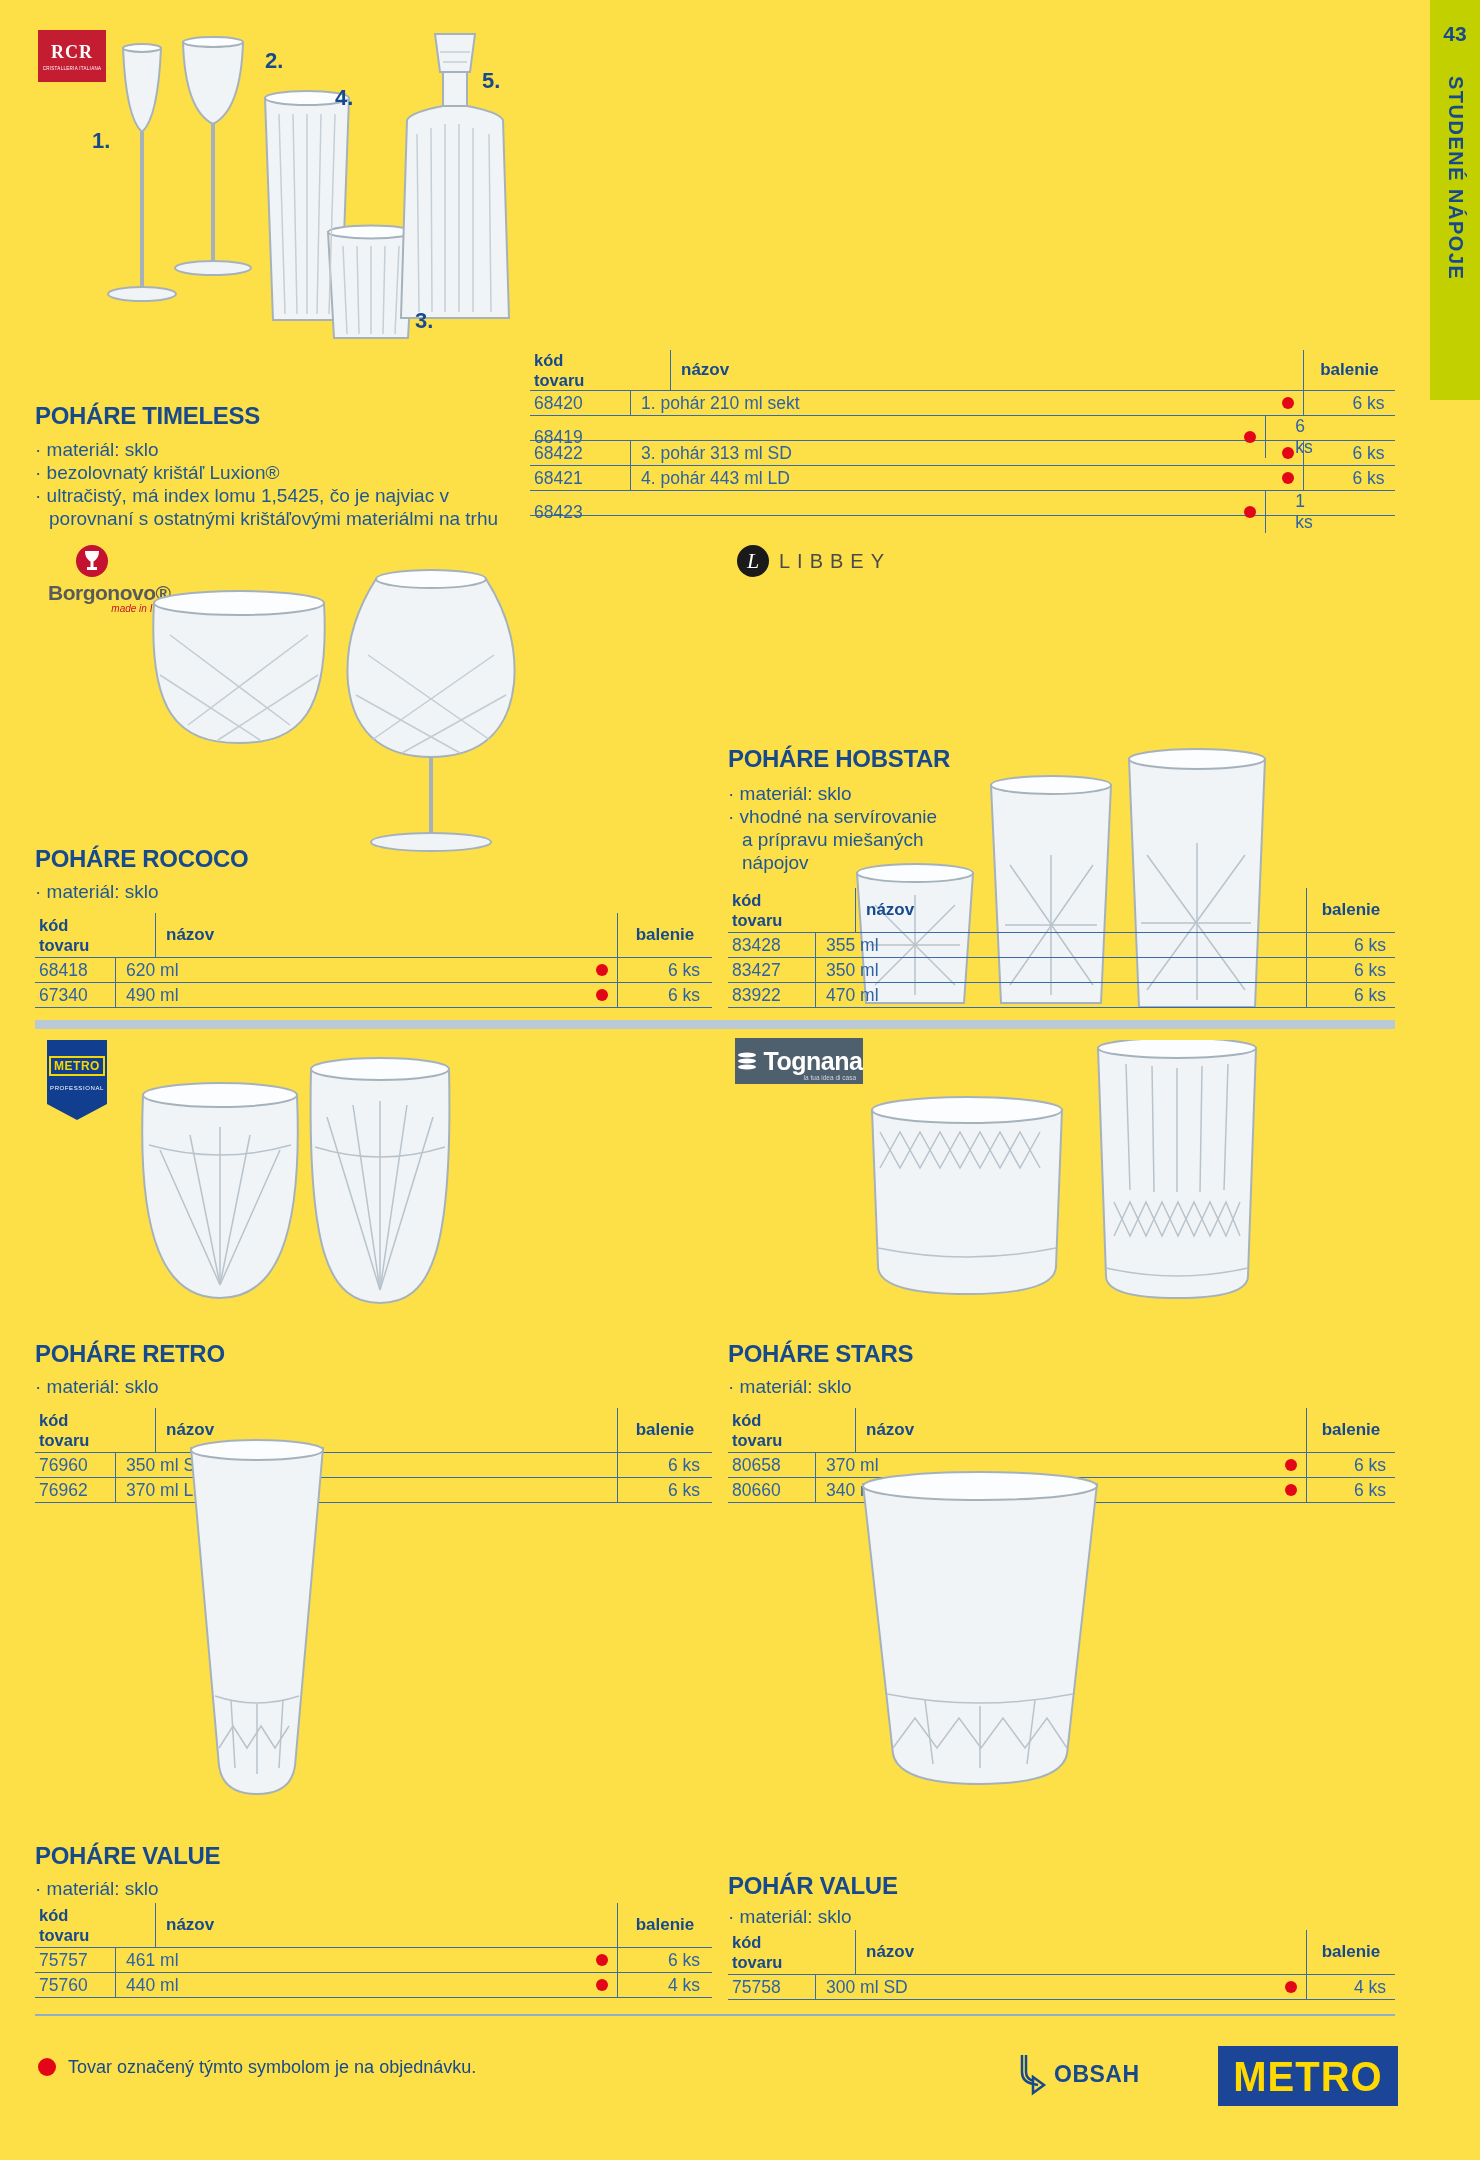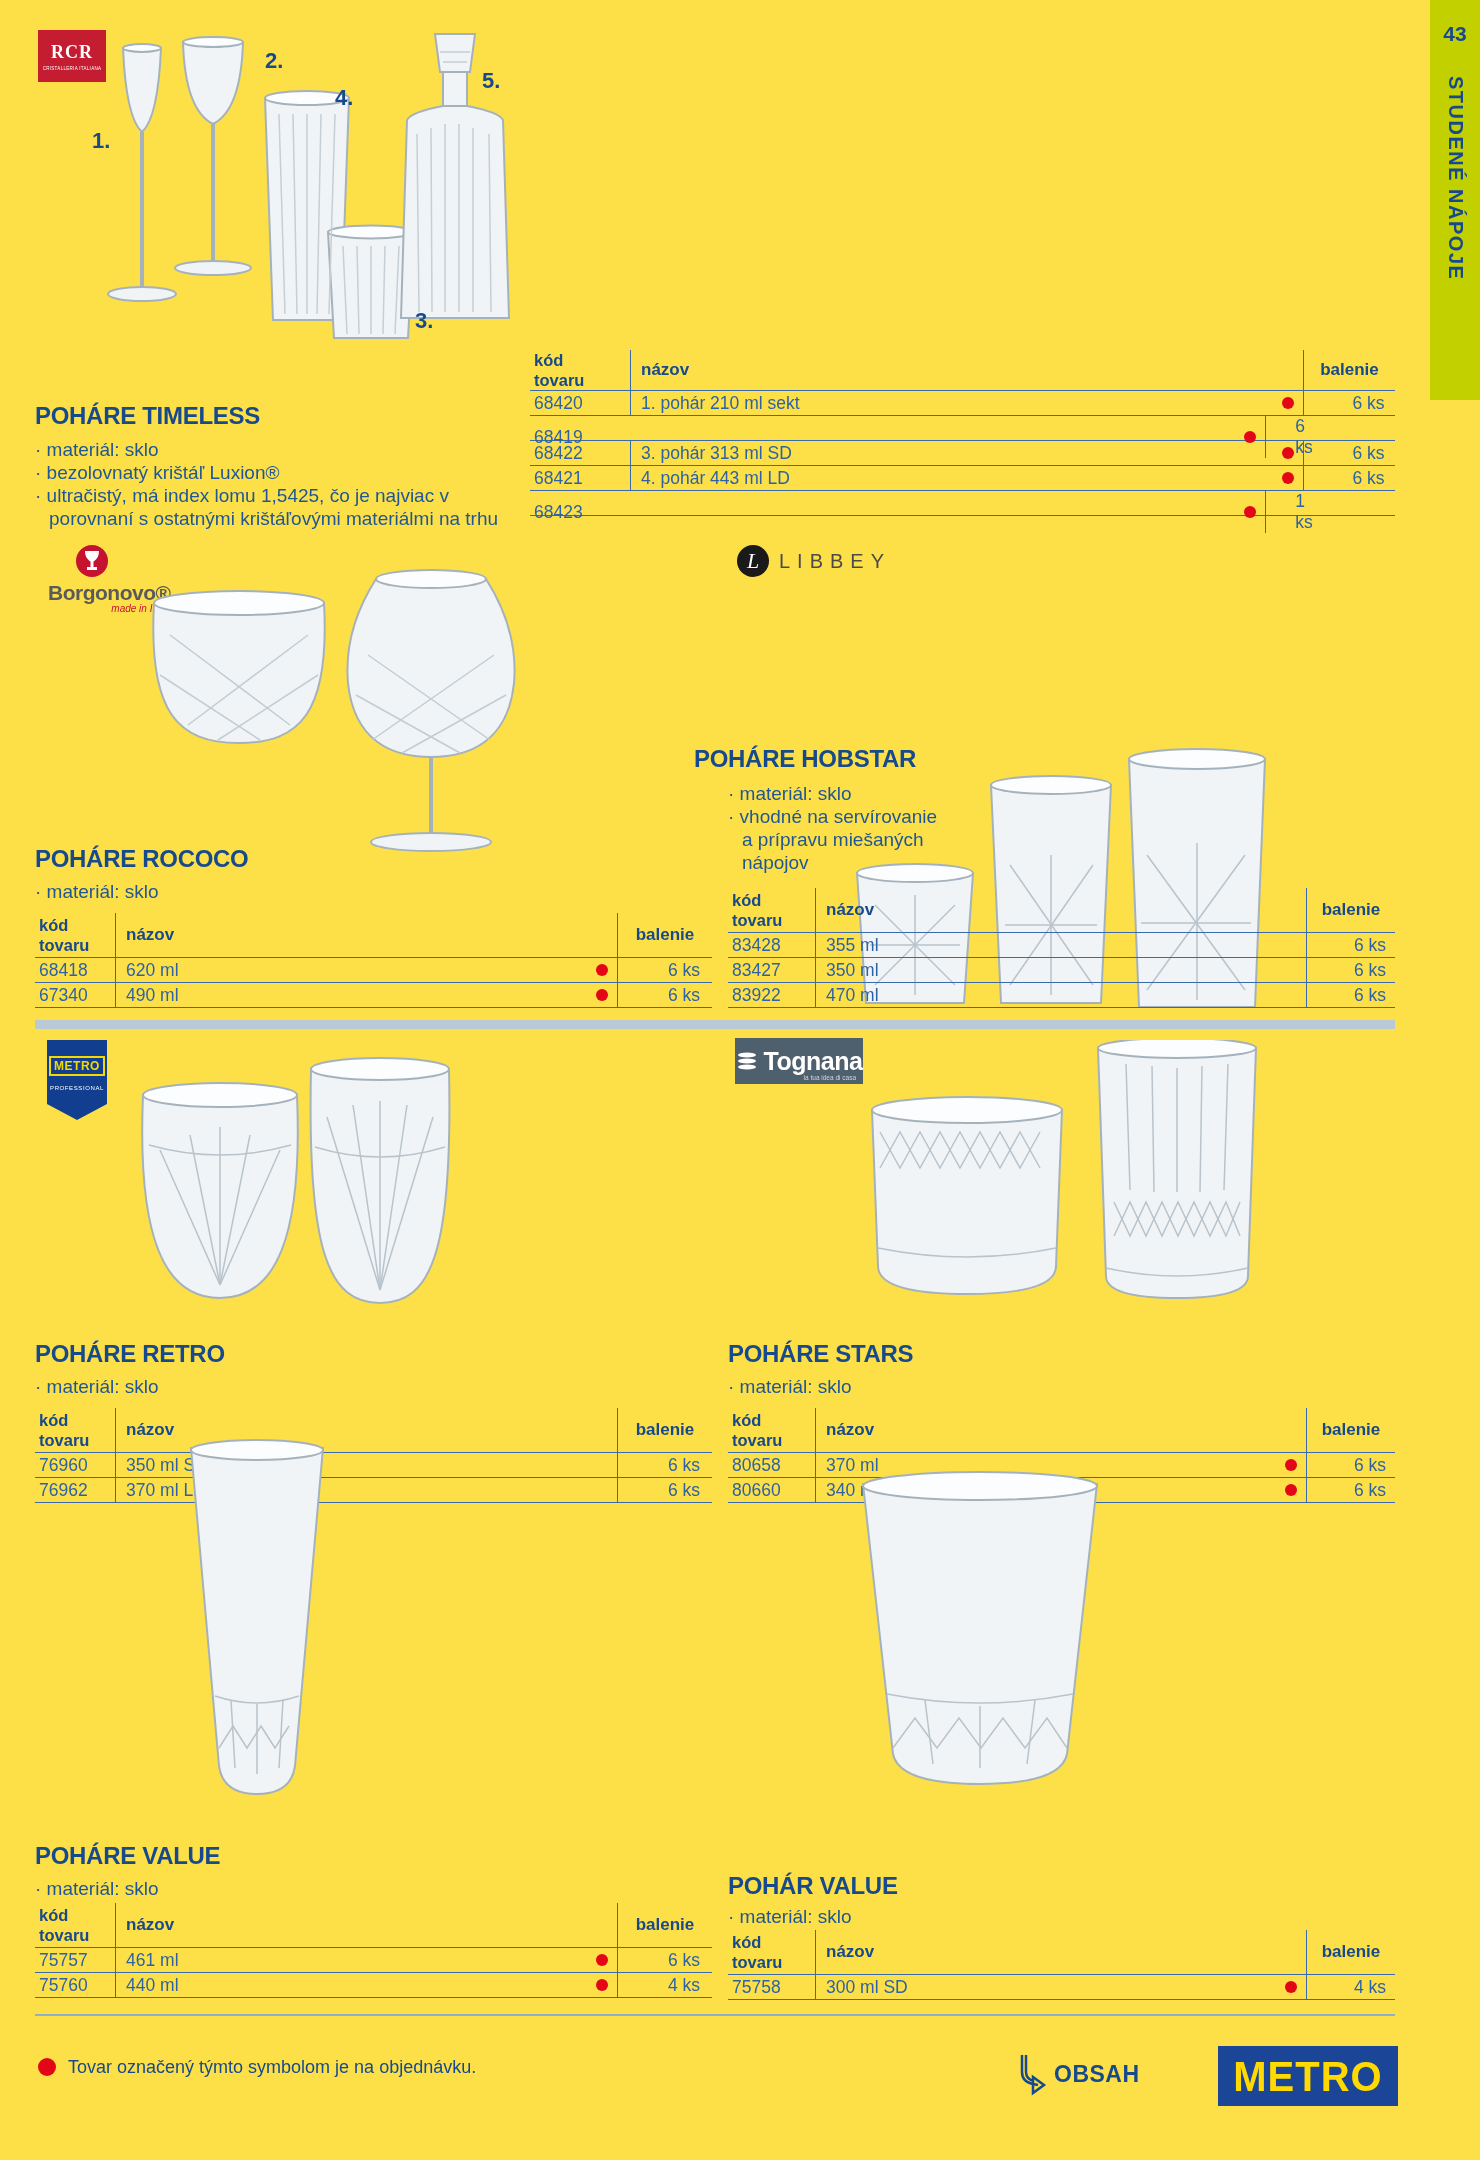--- a/index.html
+++ b/index.html
@@ -13,21 +13,21 @@
             font-size:20px;color:#17498d;letter-spacing:1.5px;}
   
   .sec-title{position:absolute;font-size:24px;font-weight:bold;color:#17498d;letter-spacing:-0.3px;}
   .bullets{position:absolute;font-size:19px;color:#1f5796;line-height:23px;}
   .bullet{padding-left:14px;text-indent:-14px;}
   .bullet::before{content:"·\00a0";}
   .num-label{position:absolute;font-weight:bold;color:#17498d;font-size:22px;}
   
   .t-table{position:absolute;color:#2d63a6;font-size:17.5px;}
   .thead{display:grid;grid-template-columns:var(--cols);border-bottom:1.5px solid #3a6aa9;
-         color:#17498d;font-weight:bold;}
+         color:#17498d;font-weight:bold;gap:40px;}
   .th-code{display:flex;flex-direction:column;justify-content:center;gap:2px;padding-left:4px;
            font-size:16.5px;line-height:18px;}
   .th-name{grid-column:2/4;border-left:1.5px solid #3a6aa9;padding-left:10px;display:flex;align-items:center;font-size:17px;}
   .th-pack{border-left:1.5px solid #3a6aa9;display:flex;align-items:center;justify-content:center;font-size:17px;}
   .tr{display:grid;grid-template-columns:var(--cols);height:24px;align-items:center;
       border-bottom:1px solid #3a6aa9;}
   .td-code{padding-left:4px;}
   .td-name{border-left:1.5px solid #3a6aa9;padding-left:10px;height:100%;display:flex;align-items:center;}
   .td-pack{border-left:1.5px solid #3a6aa9;height:100%;display:flex;align-items:center;justify-content:center;padding-left:38px;}
   .td-dot{display:flex;justify-content:flex-end;align-items:center;padding-right:9px;height:100%;}
@@ -276,21 +276,21 @@
         <line x1="248" y1="310" x2="165" y2="430"></line>
       <line x1="160" y1="370" x2="252" y2="370"></line>
         <line x1="206" y1="300" x2="206" y2="440"></line>
       <line x1="302" y1="300" x2="400" y2="435"></line>
         <line x1="400" y1="300" x2="302" y2="435"></line>
       <line x1="296" y1="368" x2="406" y2="368"></line>
         <line x1="352" y1="288" x2="352" y2="445"></line>
     </g>
   </svg>
 
-  <div class="sec-title" style="left:694px;top:745px">POHÁRE HOBSTAR</div>
+  <div class="sec-title" style="left:728px;top:745px">POHÁRE HOBSTAR</div>
   <div class="bullets" style="left:728px;top:782px;width:218px">
       <div class="bullet">materiál: sklo</div>
       <div class="bullet">vhodné na servírovanie a prípravu miešaných nápojov</div>
     </div>
   <div class="t-table tbl-right" style="left:728px;top:888px;width:667px">
     <div class="thead">
       <div class="th-code">
         <span>kód</span>
         <span>tovaru</span>
       </div>

